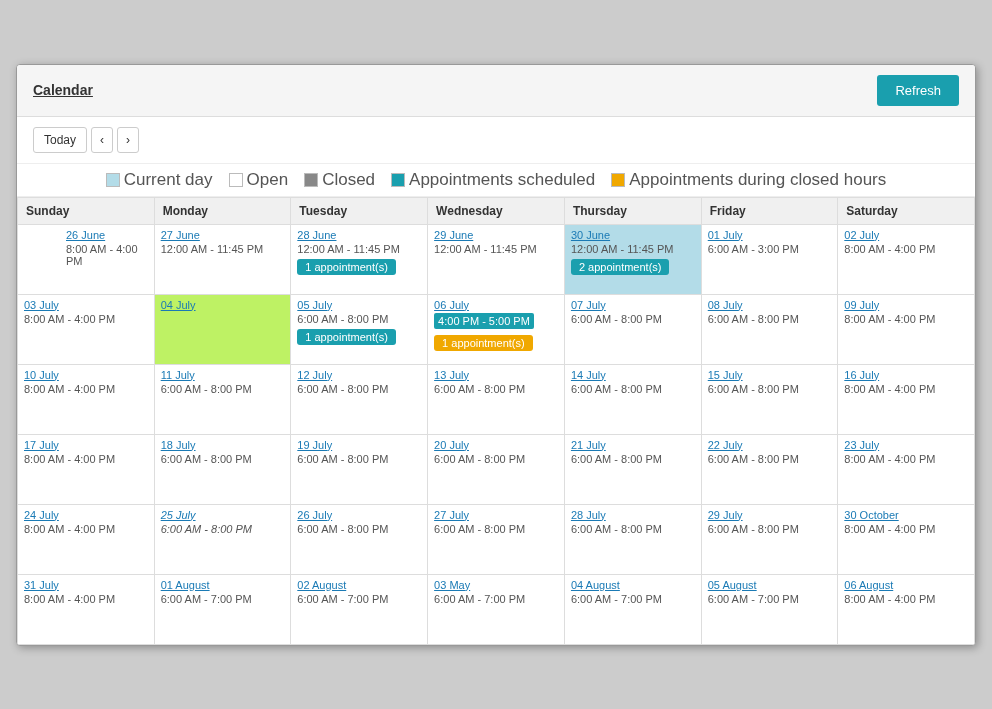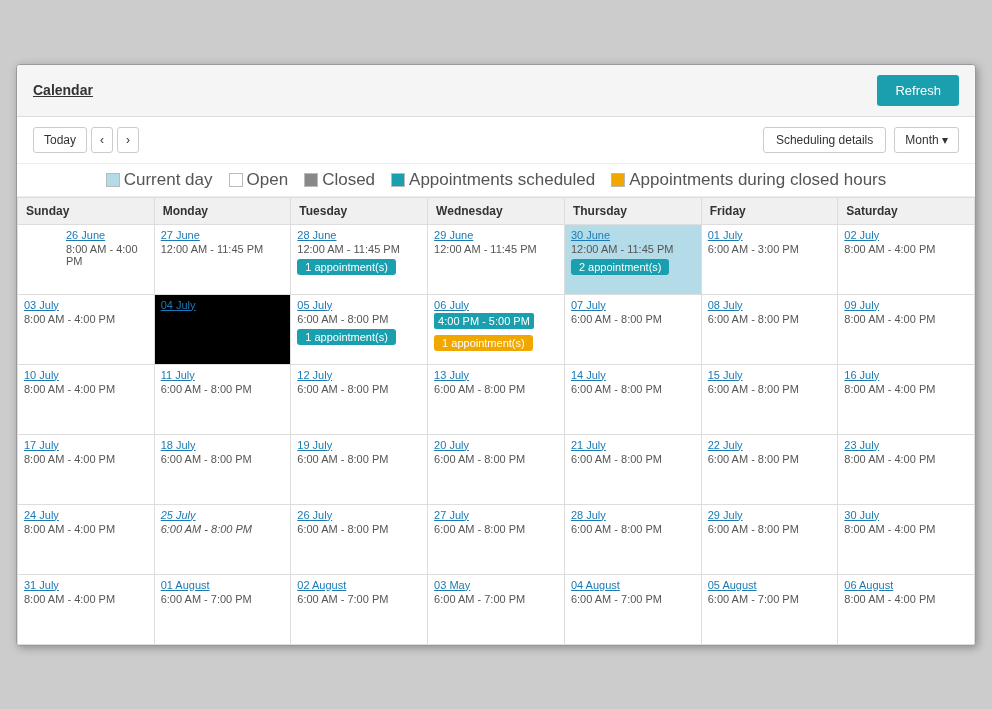--- a/index.html
+++ b/index.html
@@ -40,24 +40,20 @@
   <div class="title-bar">
     <span class="title-bar-title">Calendar</span>
     <button class="btn-refresh">Refresh</button>
   </div>
   <div class="toolbar">
     <div class="toolbar-left">
       <button class="btn-today">Today</button>
       <button class="btn-nav">‹</button>
       <button class="btn-nav">›</button>
     </div>
-    <div class="toolbar-right">
-      <button class="btn-scheduling">Scheduling details</button>
-      <button class="btn-month">Month ▾</button>
-    </div>
   </div>
   <div class="legend">
     <div class="legend-item">
       <div class="legend-box legend-current"></div>
       <span>Current day</span>
     </div>
     <div class="legend-item">
       <div class="legend-box legend-open"></div>
       <span>Open</span>
     </div>
@@ -110,21 +106,21 @@
             <td style="height: 70px;">
               <a class="cell-date" href="#">02 July</a>
               <div class="cell-hours">8:00 AM - 4:00 PM</div>
             </td>
           </tr>
           <tr>
             <td style="height: 70px;">
               <a class="cell-date" href="#">03 July</a>
               <div class="cell-hours">8:00 AM - 4:00 PM</div>
             </td>
-            <td style="height: 70px; background: #000000;">
+            <td style="height: 70px; background: #bef264;">
               <a class="cell-date" href="#">04 July</a>
             </td>
             <td style="height: 70px;"><a class="cell-date" href="#">05 July</a><div class="cell-hours">6:00 AM - 8:00 PM</div><div class="appointment-badge badge-teal">1 appointment(s)</div></td>
             <td style="height: 70px;"><a class="cell-date" href="#">06 July</a><div class="cell-hours" style="background: rgb(26, 159, 174); color: rgb(255, 255, 255); padding: 2px 4px; border-radius: 2px; display: inline-block; margin-bottom: 2px;">4:00 PM - 5:00 PM</div><div class="appointment-badge badge-orange">1 appointment(s)</div></td>
             <td style="height: 70px;">
               <a class="cell-date" href="#">07 July</a>
               <div class="cell-hours">6:00 AM - 8:00 PM</div>
             </td>
             <td style="height: 70px;">
               <a class="cell-date" href="#">08 July</a>
@@ -214,21 +210,21 @@
             </td>
             <td style="height: 70px;">
               <a class="cell-date" href="#">28 July</a>
               <div class="cell-hours">6:00 AM - 8:00 PM</div>
             </td>
             <td style="height: 70px;">
               <a class="cell-date" href="#">29 July</a>
               <div class="cell-hours">6:00 AM - 8:00 PM</div>
             </td>
             <td style="height: 70px;">
-              <a class="cell-date" href="#">30 July</a>
+              <a class="cell-date" href="#">30 October</a>
               <div class="cell-hours">8:00 AM - 4:00 PM</div>
             </td>
           </tr>
           <tr>
             <td style="height: 70px;">
               <a class="cell-date" href="#">31 July</a>
               <div class="cell-hours">8:00 AM - 4:00 PM</div>
             </td>
             <td style="height: 70px;">
               <a class="cell-date" href="#">01 August</a>

